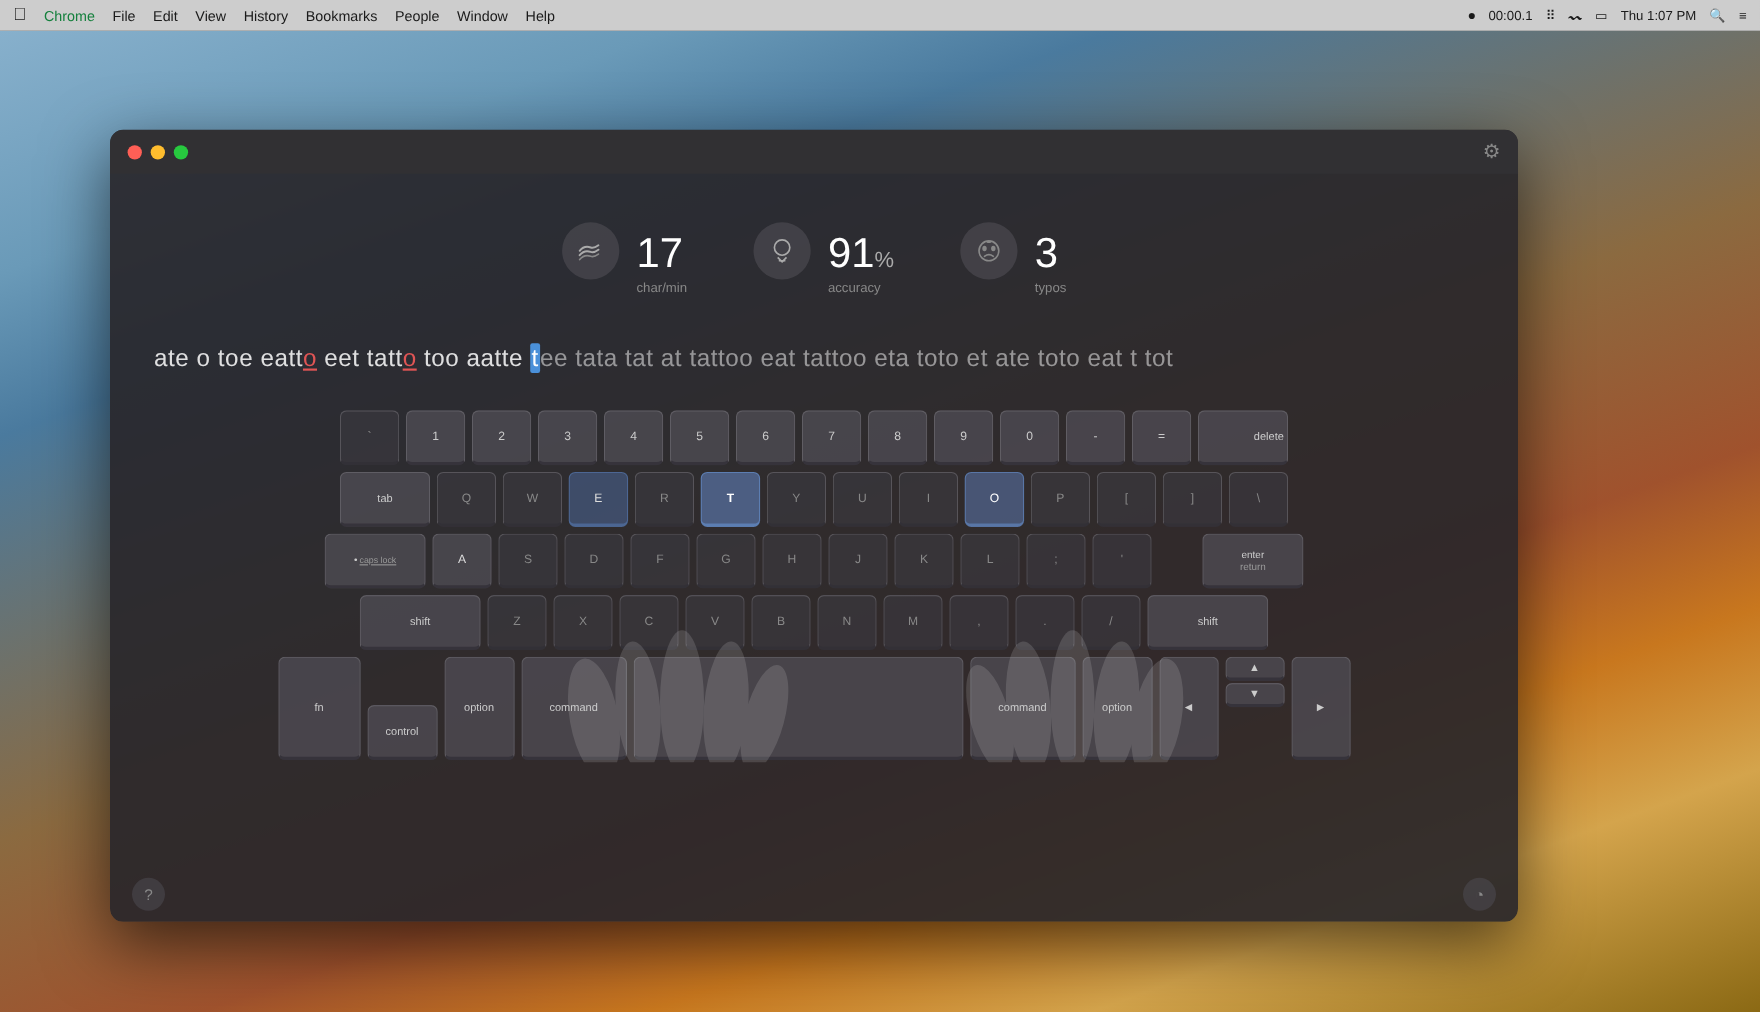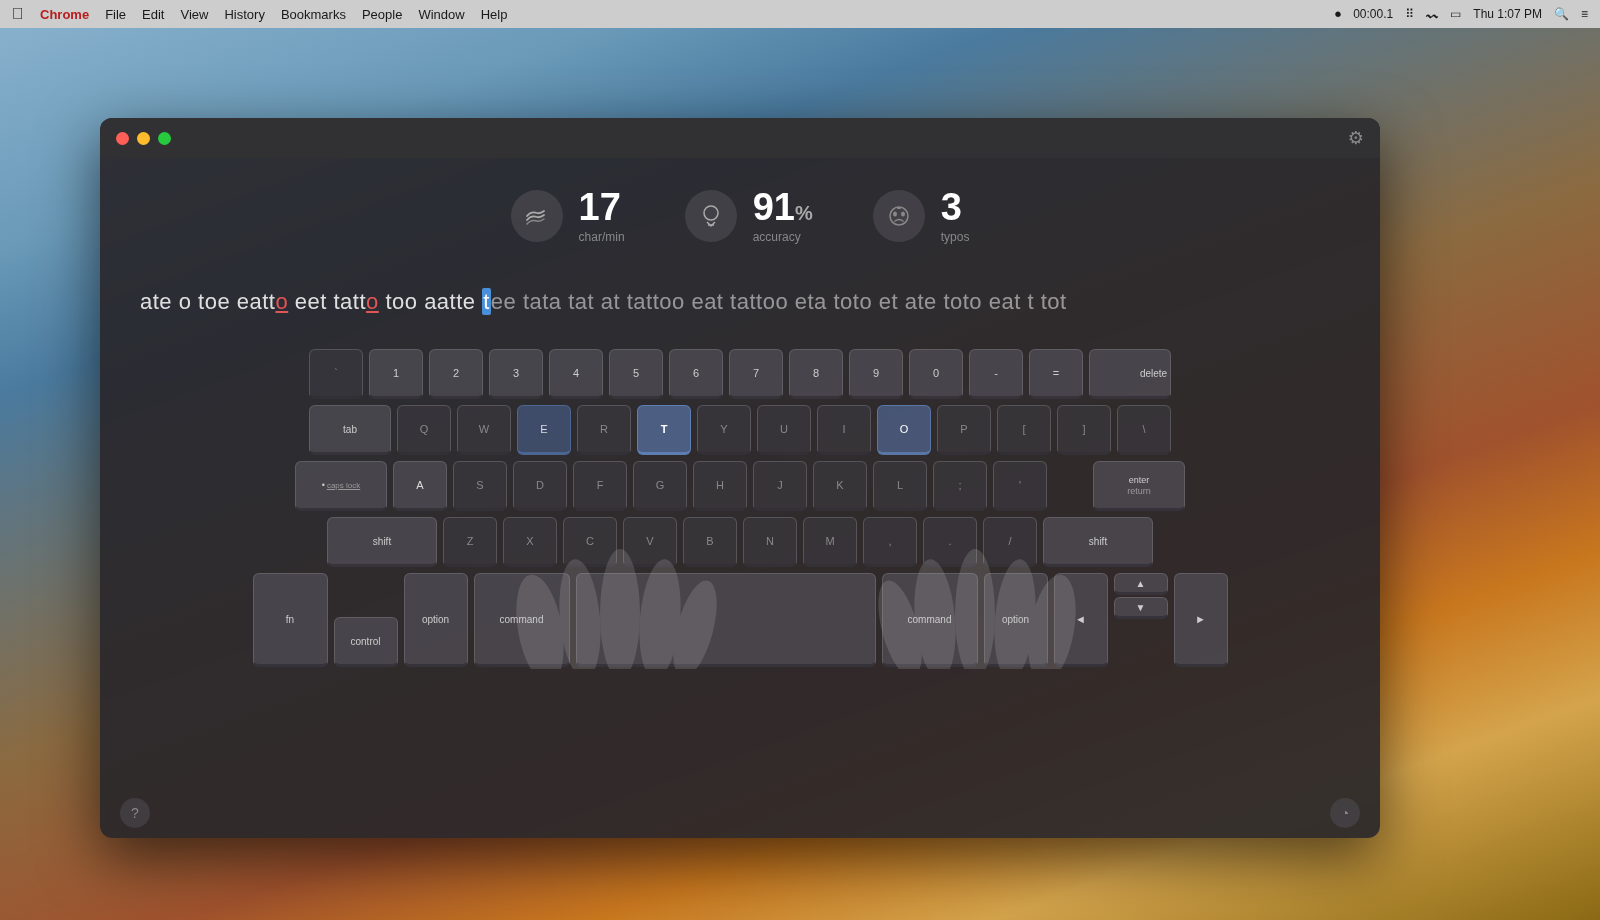--- a/index.html
+++ b/index.html
@@ -24,23 +24,23 @@
       top: 0;
       left: 0;
       z-index: 100;
       backdrop-filter: blur(10px);
     }
     .menubar-apple {
       font-size: 16px;
       color: #1a1a1a;
     }
     .menubar-app-name {
-      font-weight: 700;
+      font-weight: 400;
       font-size: 13px;
-      color: #b91c1c;
+      color: #15803d;
     }
     .menubar-item {
       font-size: 13px;
       color: #1a1a1a;
     }
     .menubar-right {
       margin-left: auto;
       display: flex;
       align-items: center;
       gap: 12px;
@@ -123,23 +123,24 @@
       align-items: center;
       justify-content: center;
       font-size: 22px;
       color: #aaa;
     }
     .stat-content {
       text-align: left;
     }
     .stat-number {
       font-size: 38px;
-      font-weight: 700;
+      font-weight: 400;
       color: #fff;
       line-height: 1;
+      margin-top: 24px;
     }
     .stat-number .unit {
       font-size: 20px;
       color: #aaa;
     }
     .stat-label {
       font-size: 12px;
       color: #888;
       margin-top: 4px;
     }

